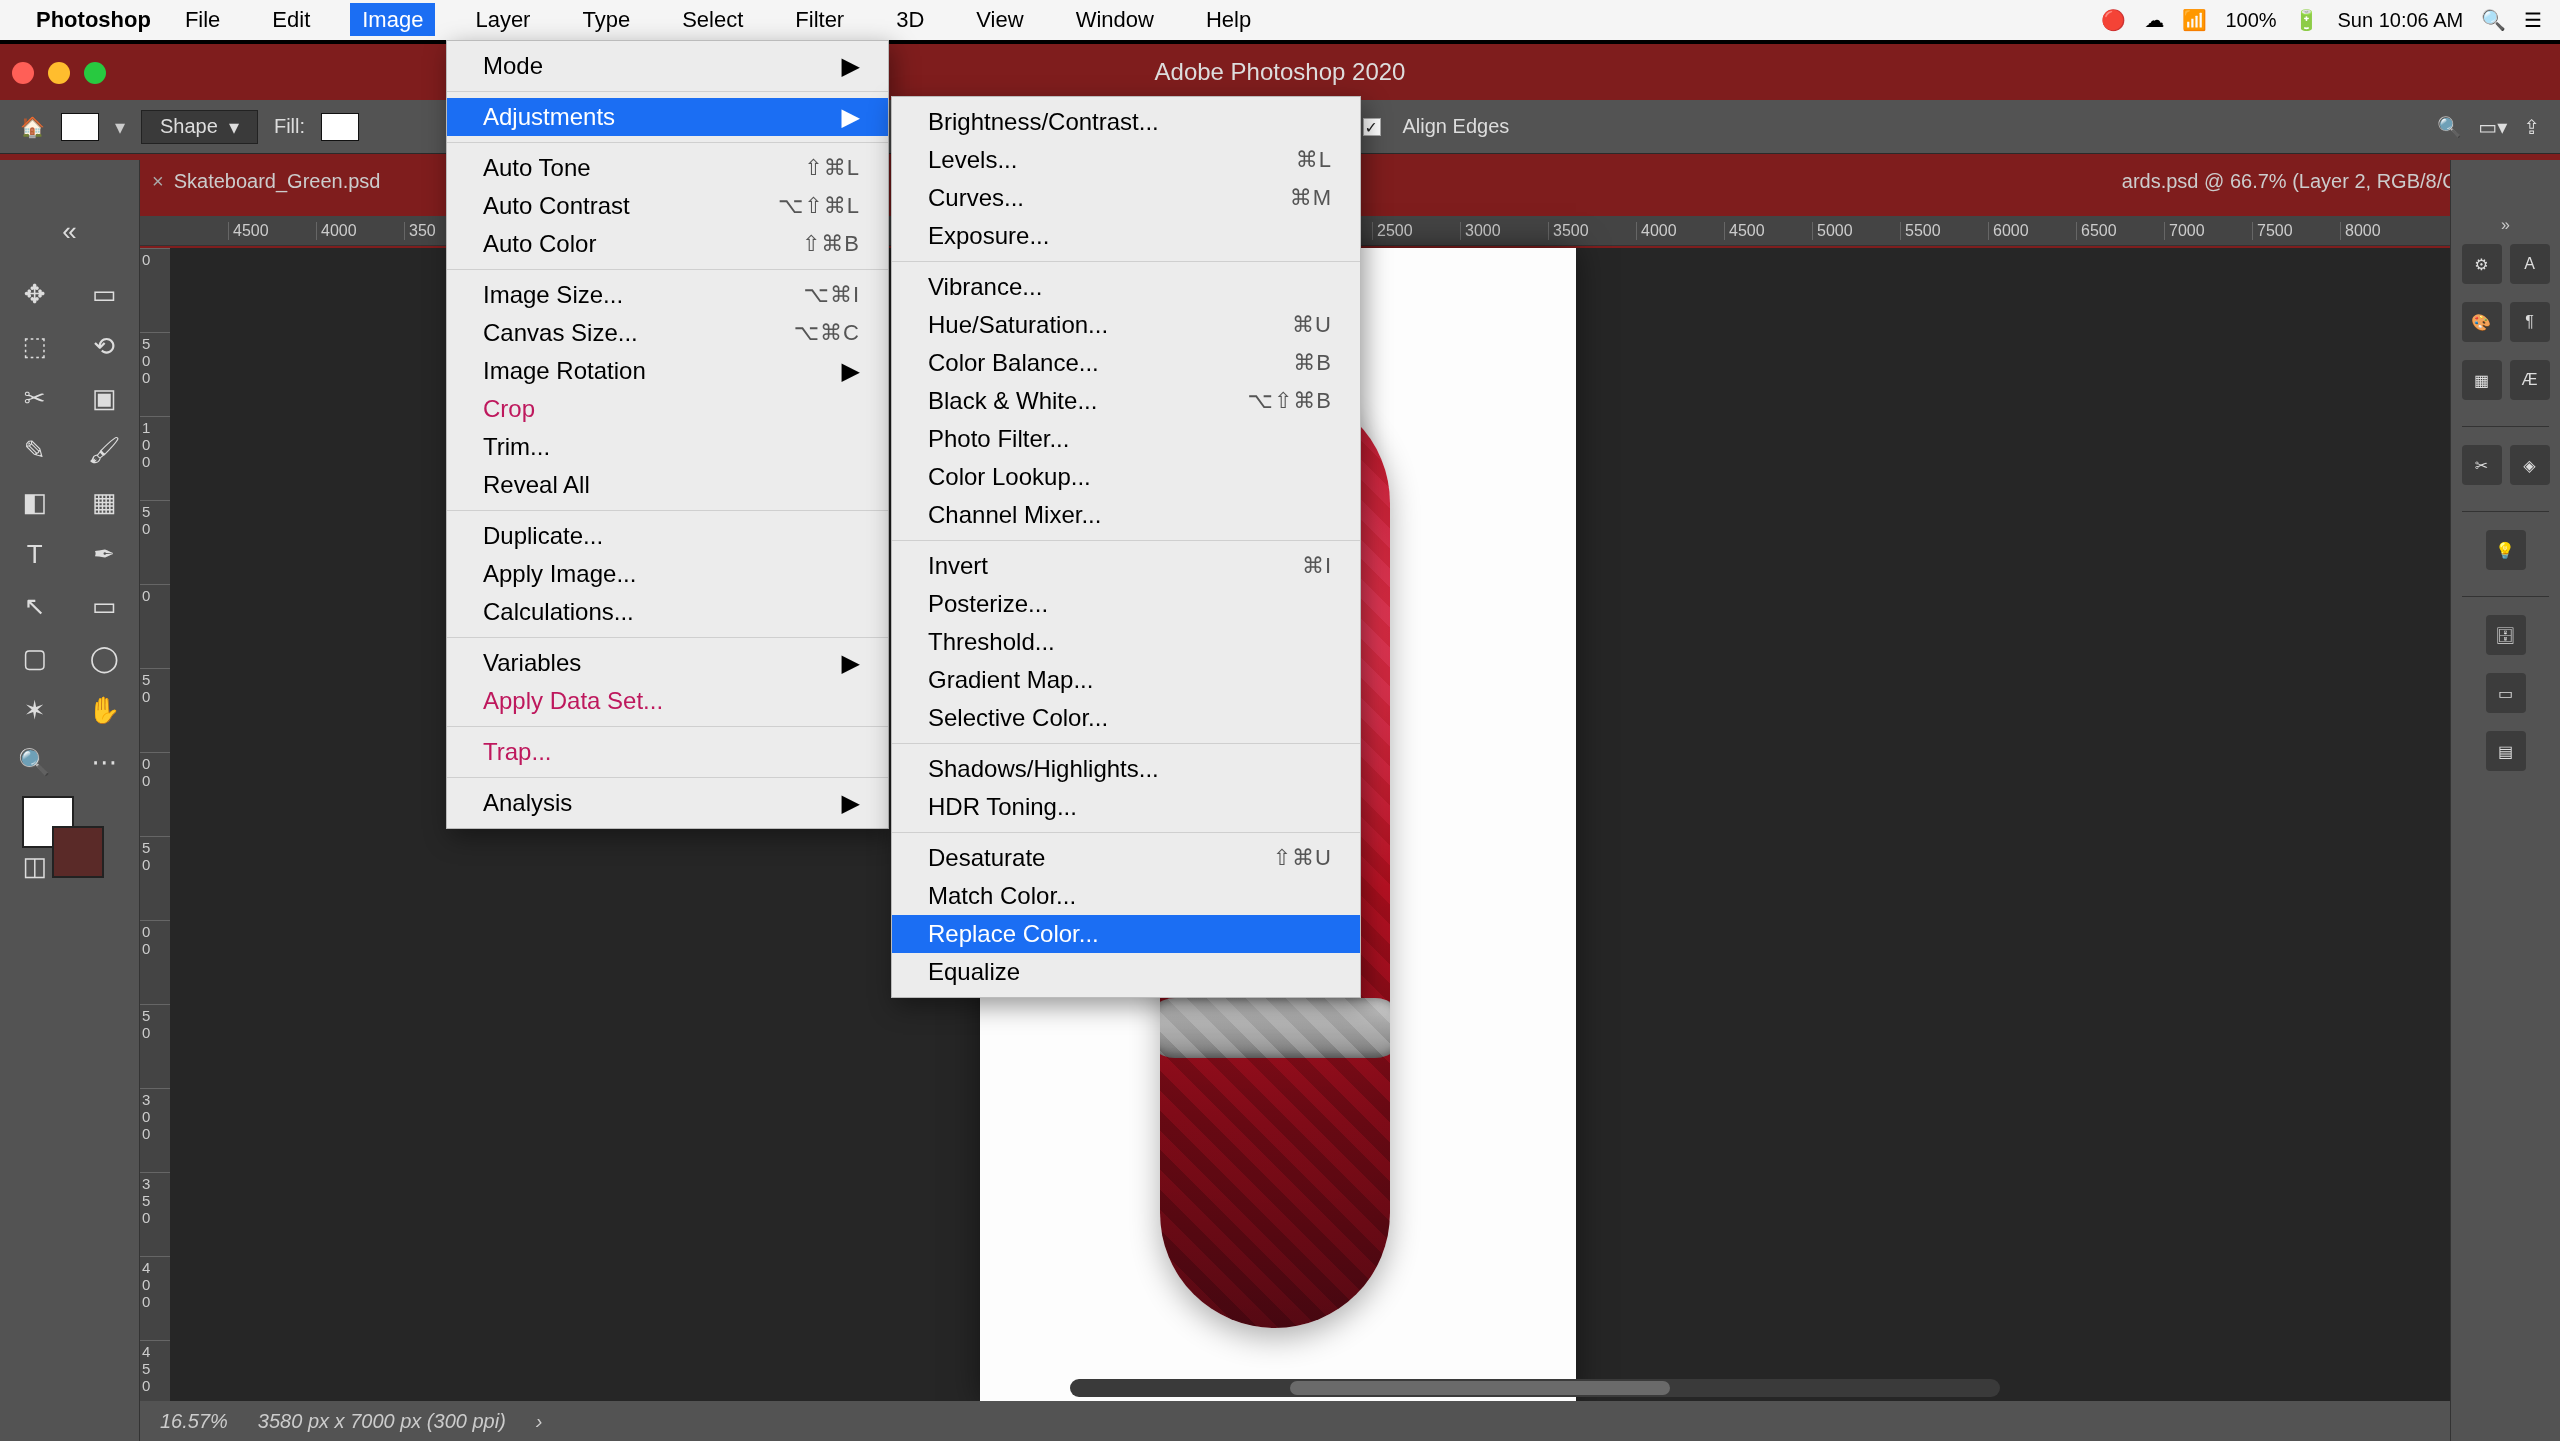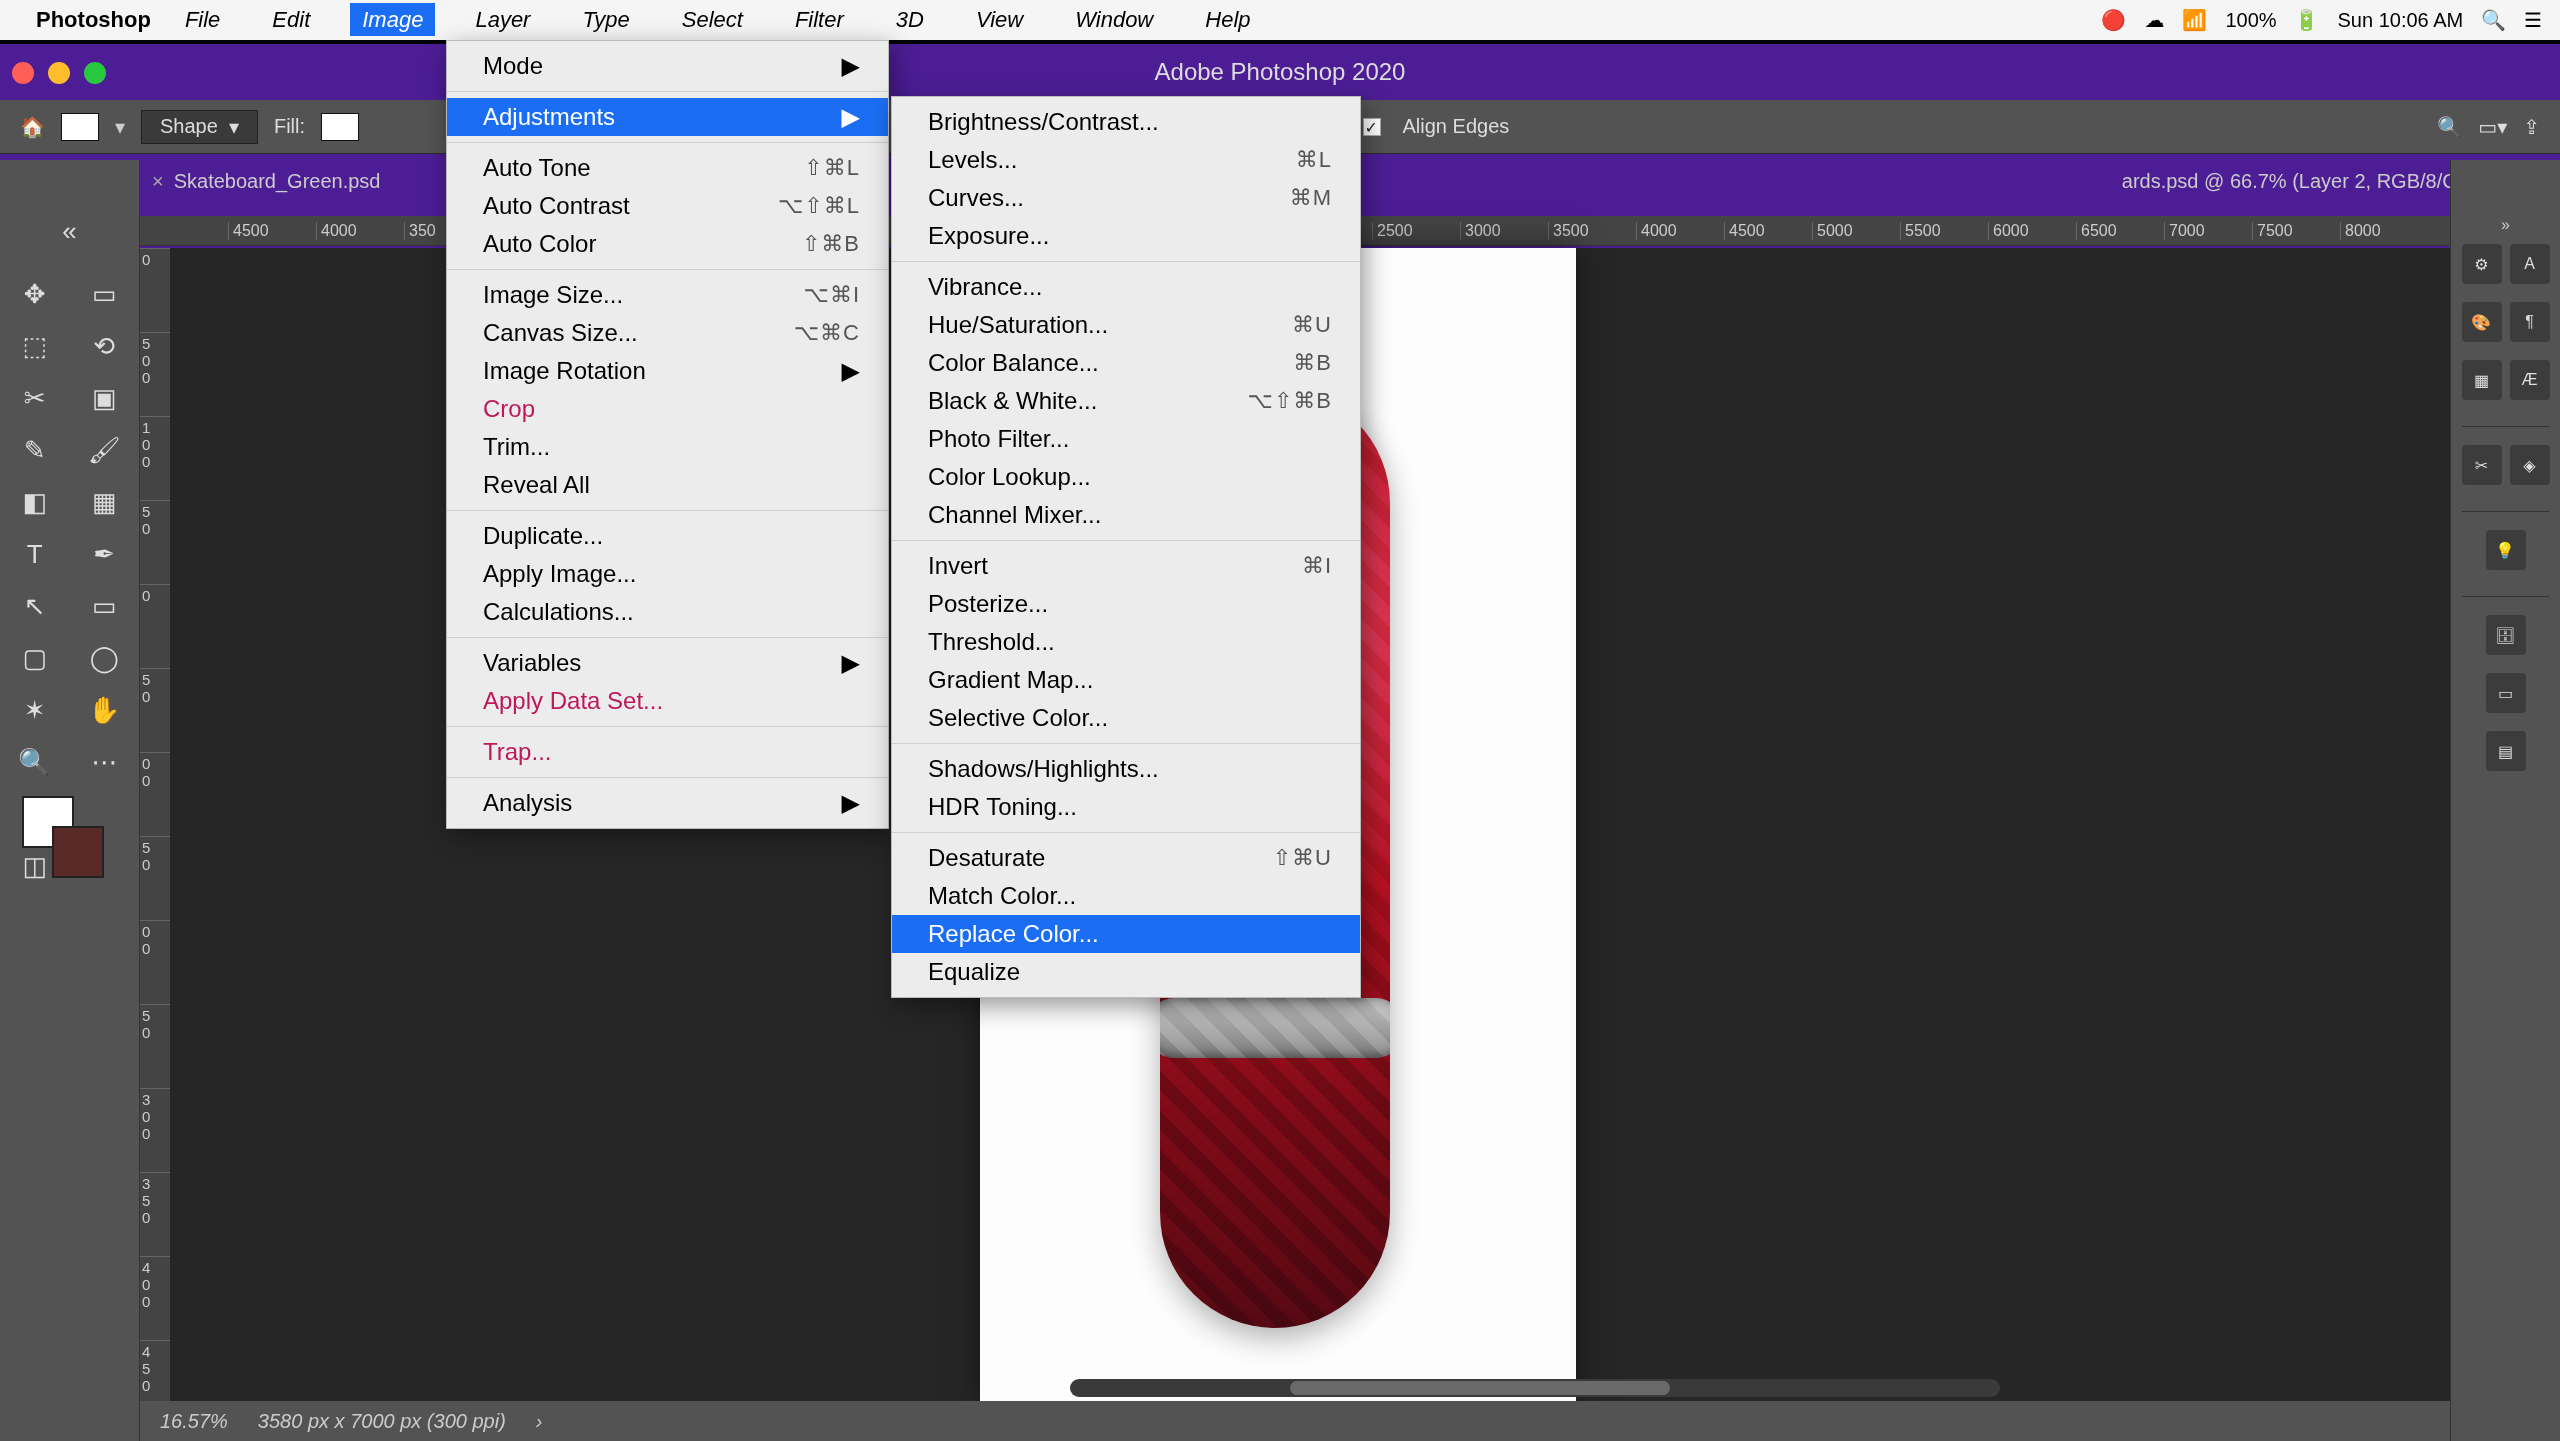--- a/index.html
+++ b/index.html
@@ -2,27 +2,27 @@
 <html><head>
 <meta charset="utf-8">
 <style>
 * { margin: 0; padding: 0; box-sizing: border-box; font-family: -apple-system, "Helvetica Neue", Arial, sans-serif; user-select: none; }
 html, body { width: 2560px; height: 1441px; overflow: hidden; background: #000; transform-origin: top left; }
 
 
 .mac-menu { position: absolute; left: 0; top: 0; right: 0; height: 40px; background: #f5f5f5; display: flex; align-items: center; padding: 0 18px; font-size: 22px; color: #000; }
 .mac-menu .apple { margin-right: 18px; }
 .mac-menu .app-name { font-weight: 700; margin-right: 22px; }
-.mac-menu .mitem { margin-right: 28px; padding: 4px 12px; border-radius: 0; font-style: italic; }
+.mac-menu .mitem { margin-right: 28px; padding: 4px 12px; border-radius: 0; }
 .mac-menu .mitem.sel { background: #1b6ef3; color: #fff; }
 .mac-right { margin-left: auto; display: flex; align-items: center; gap: 18px; font-size: 20px; }
 .mac-right span { display: inline-flex; align-items: center; }
 
 
-.window { position: absolute; left: 0; top: 44px; right: 0; bottom: 0; background: #4c1d95; }
+.window { position: absolute; left: 0; top: 44px; right: 0; bottom: 0; background: #7f1d1d; }
 .traffic { position: absolute; left: 12px; top: 18px; display: flex; gap: 14px; }
 .traffic .dot { width: 22px; height: 22px; border-radius: 50%; }
 .traffic .r { background: #ff5f57; } .traffic .y { background: #ffbd2e; } .traffic .g { background: #28c940; }
 .title { position: absolute; left: 0; right: 0; top: 14px; text-align: center; color: #ddd; font-size: 24px; }
 
 
 .optbar { position: absolute; left: 0; right: 0; top: 56px; height: 54px; background: #535353; display: flex; align-items: center; padding: 0 20px; gap: 16px; color: #ddd; font-size: 20px; border-bottom: 1px solid #2a2a2a; }
 .optbar .homebtn, .optbar .fillsw, .optbar .shapedd { display:inline-flex; align-items:center; justify-content:center; }
 .optbar .fillsw { width: 38px; height: 28px; background: #fff; border: 1px solid #111; }
 .optbar .shapedd { background: #3a3a3a; padding: 4px 18px; border: 1px solid #222; border-radius: 0; }

